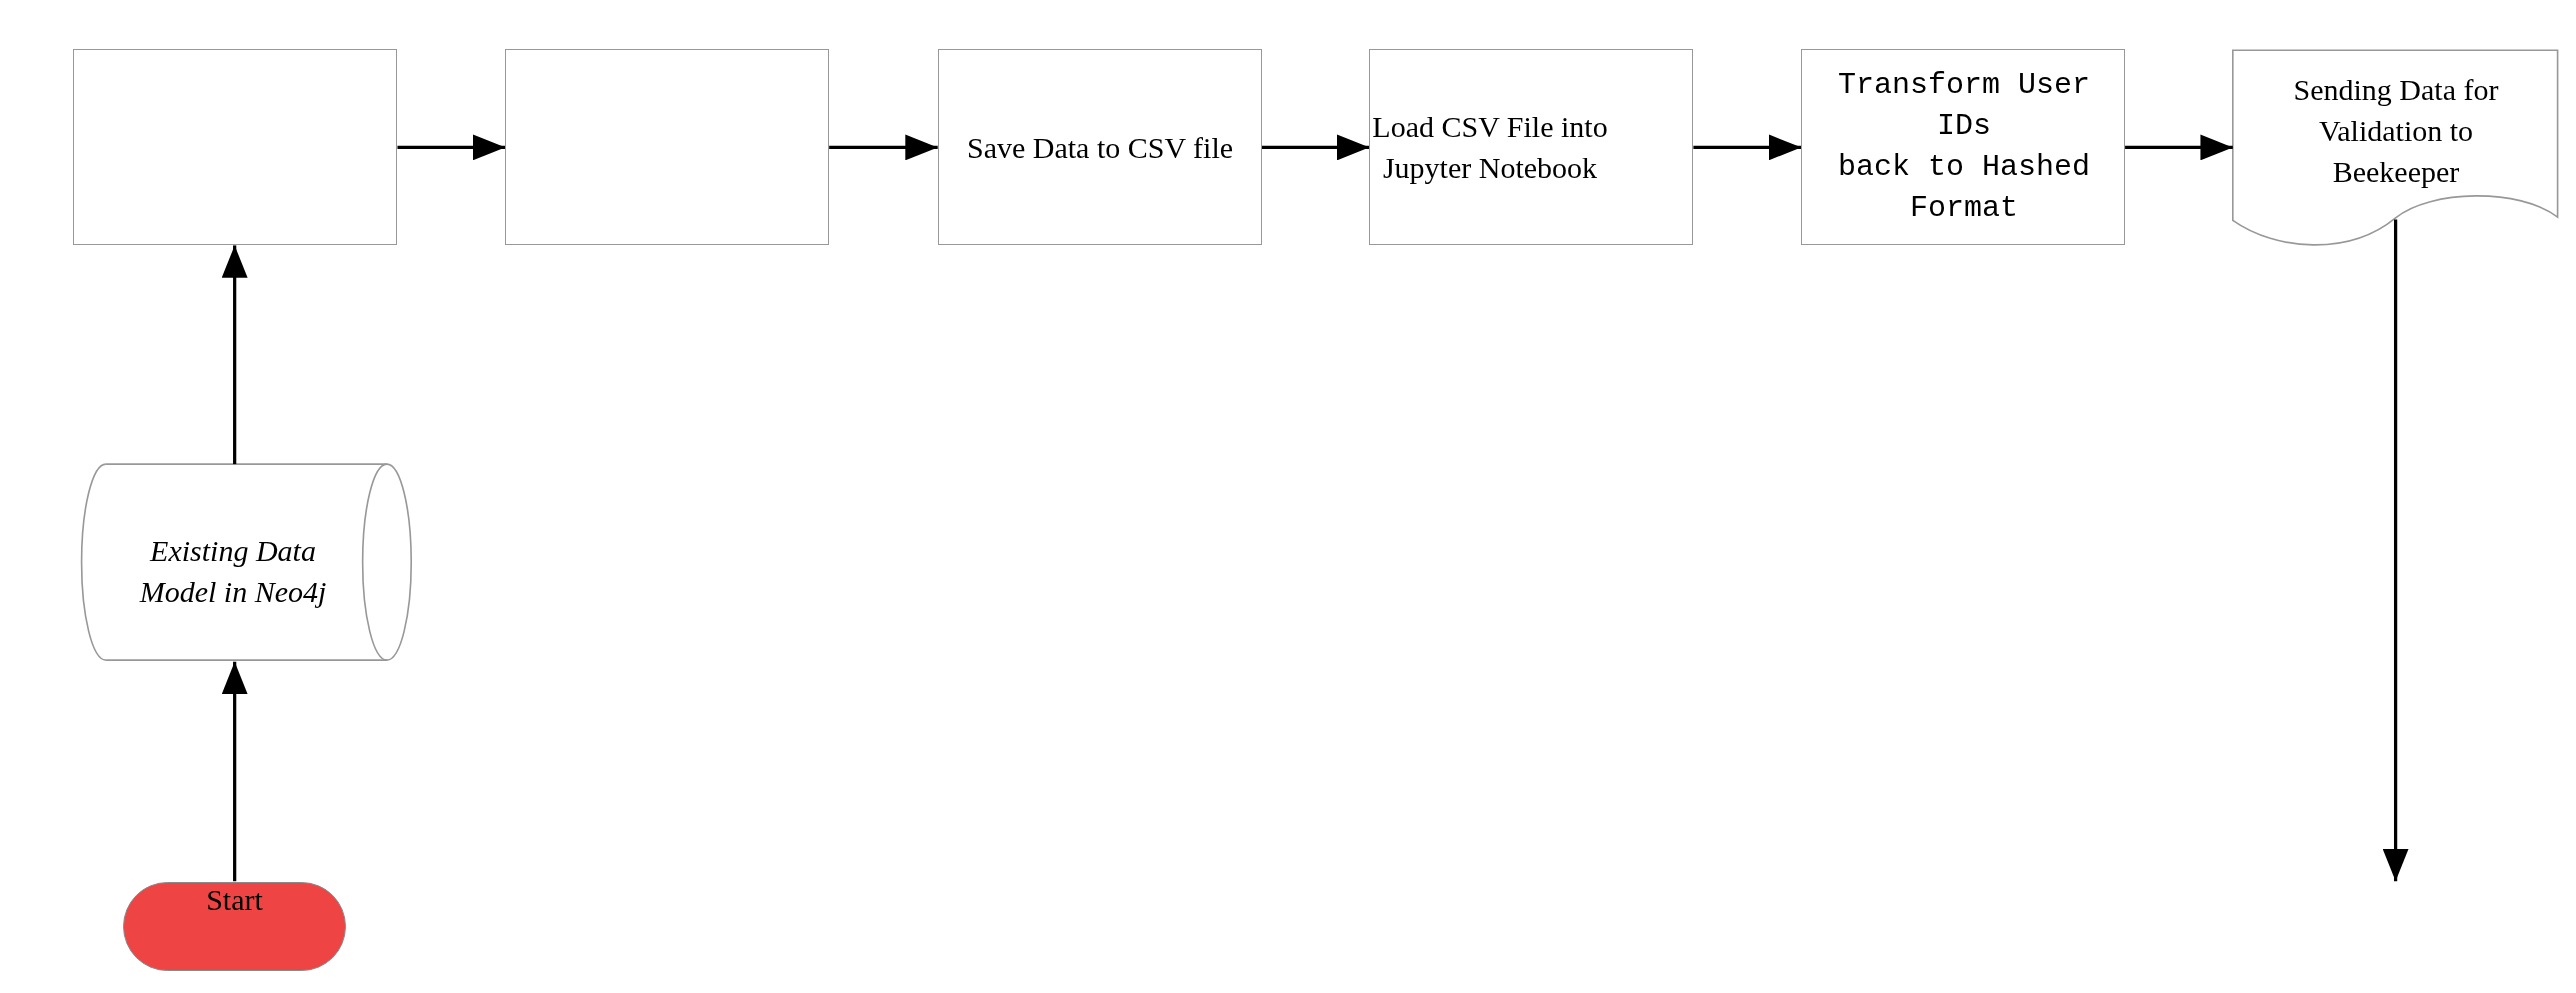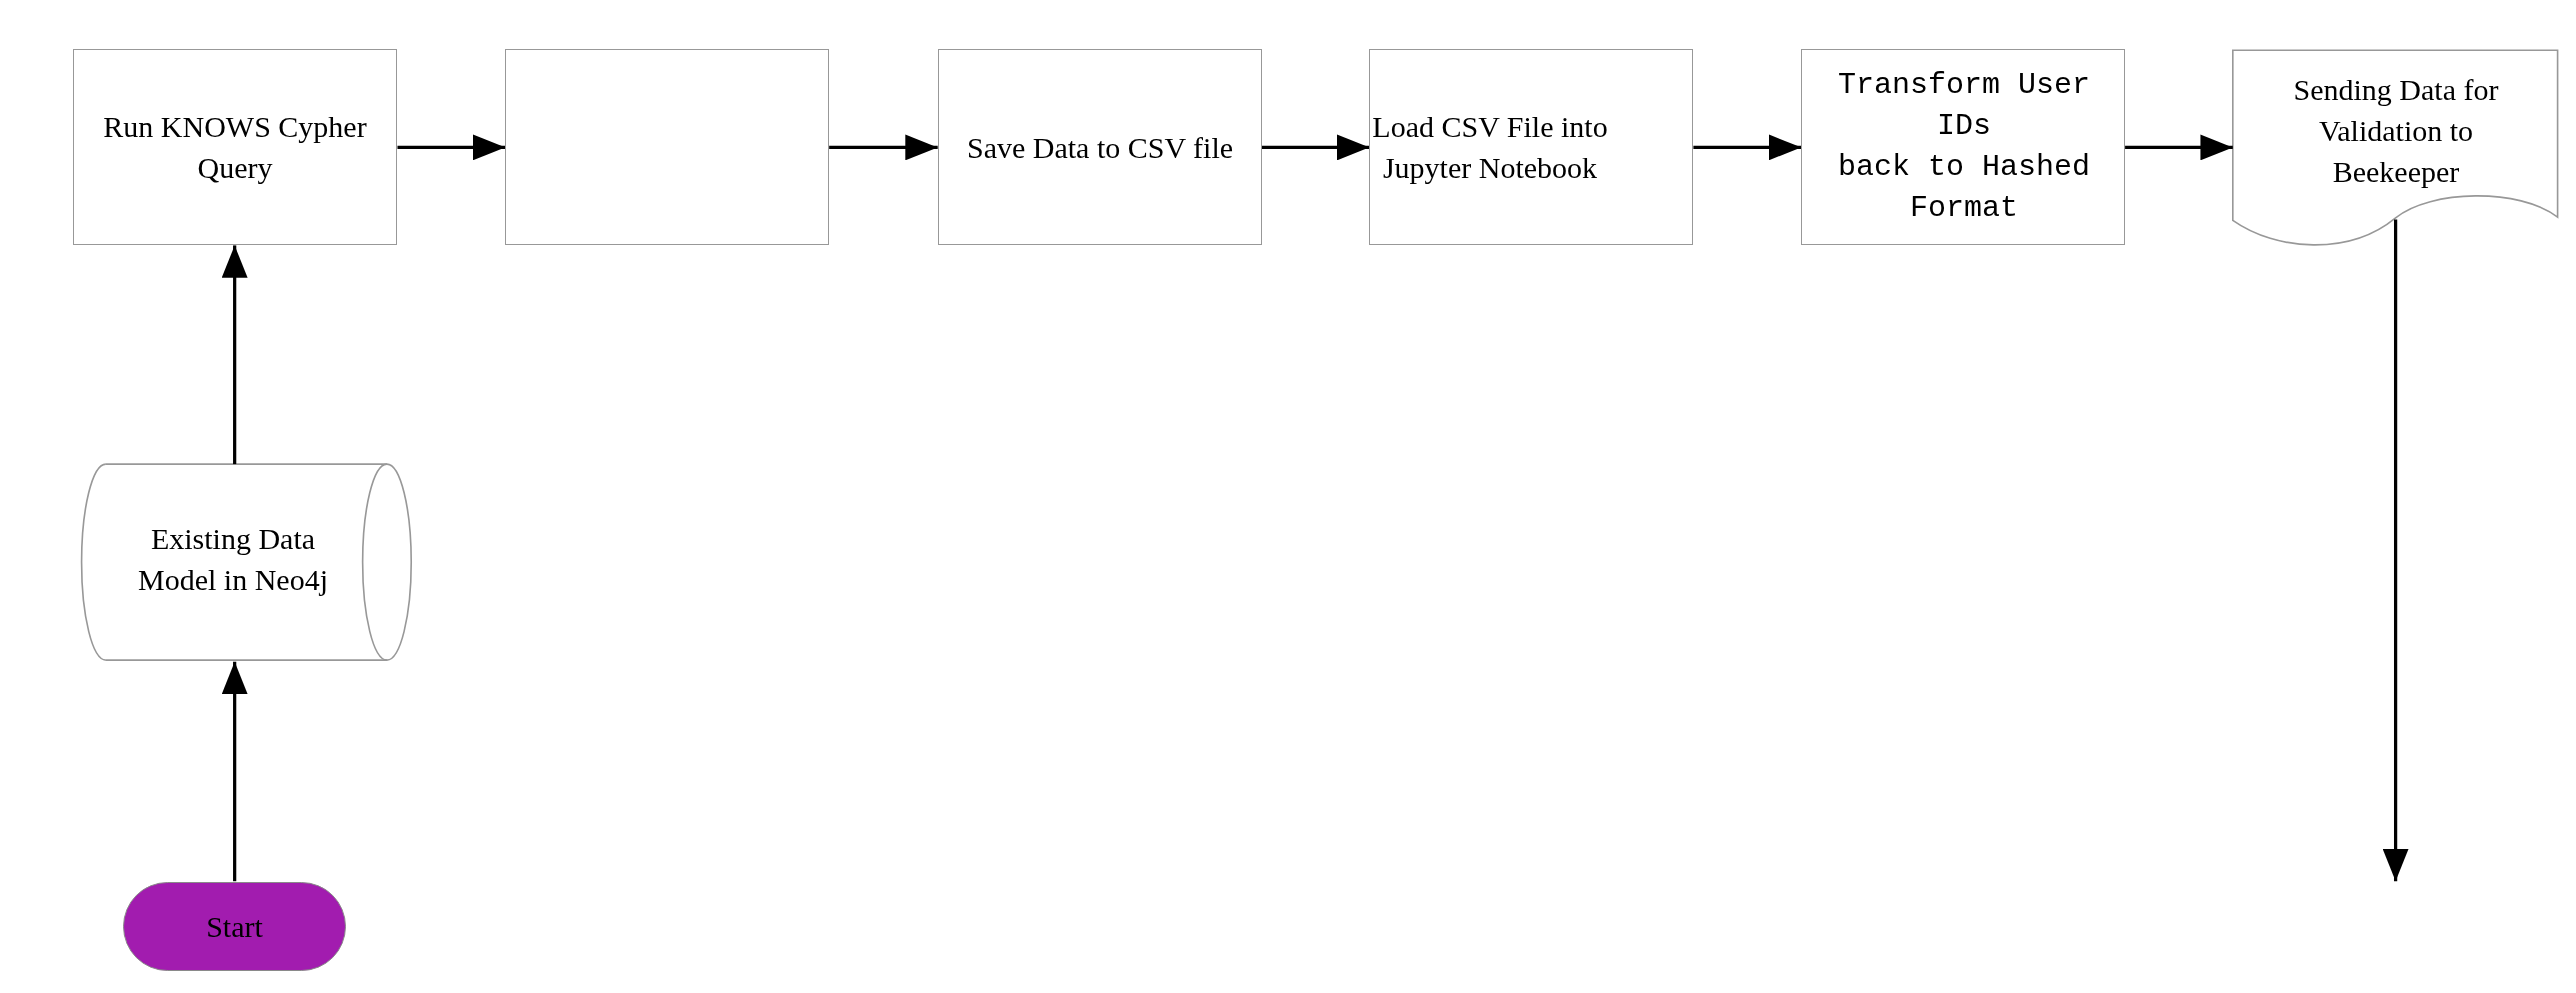--- a/index.html
+++ b/index.html
@@ -41,24 +41,23 @@
     border: 1.6px solid #989898;
     background: #ffffff;
     box-sizing: border-box;
   }
   .terminator {
     position: absolute;
     width: 223px;
     height: 89px;
     border: 1.6px solid #8a8a8a;
     border-radius: 45px;
-    background: #a21caf;
+    background: #ef4444;
     box-sizing: border-box;
     display: flex;
-    align-items: center;
     justify-content: center;
     font-size: 30px;
   }
 </style>
 </head>
 <body>
 
 <div class="canvas">
 
   <svg class="layer" width="2576" height="993" viewBox="0 0 3179 1226" xmlns="http://www.w3.org/2000/svg">
@@ -88,32 +87,30 @@
       <line x1="2957" y1="271" x2="2957" y2="1088" marker-end="url(#arrow)"></line>
     </g>
   </svg>
 
   <div class="process-box" style="left:73px; top:49px;"></div>
   <div class="process-box" style="left:505px; top:49px;"></div>
   <div class="process-box" style="left:938px; top:49px;"></div>
   <div class="process-box" style="left:1369px; top:49px;"></div>
   <div class="process-box" style="left:1801px; top:49px;"></div>
 
-  <div class="node-label" style="left:89px; top:49px; width:292px; height:196px;">Run KNOWS Cypher
-Query</div>
   <div class="node-label" style="left:942px; top:49px; width:316px; height:196px;">Save Data to CSV file</div>
   <div class="node-label" style="left:1344px; top:49px; width:292px; height:196px;">Load CSV File into
 Jupyter Notebook</div>
   <div class="node-label" style="left:1818px; top:49px; width:292px; height:196px;font-family:Liberation Mono, monospace;">Transform User IDs
 back to Hashed
 Format</div>
   <div class="node-label" style="left:2241px; top:45px; width:310px; height:170px;">Sending Data for
 Validation to
 Beekeeper</div>
-  <div class="node-label" style="left:93px; top:470px; width:280px; height:178px;">Existing Data
+  <div class="node-label" style="left:93px; top:482px; width:280px; height:178px;font-style:italic;">Existing Data
 Model in Neo4j</div>
 
   <div class="terminator" style="left:123px; top:882px;">
     <span>Start</span>
   </div>
 
 </div>
 
 
 </body></html>

